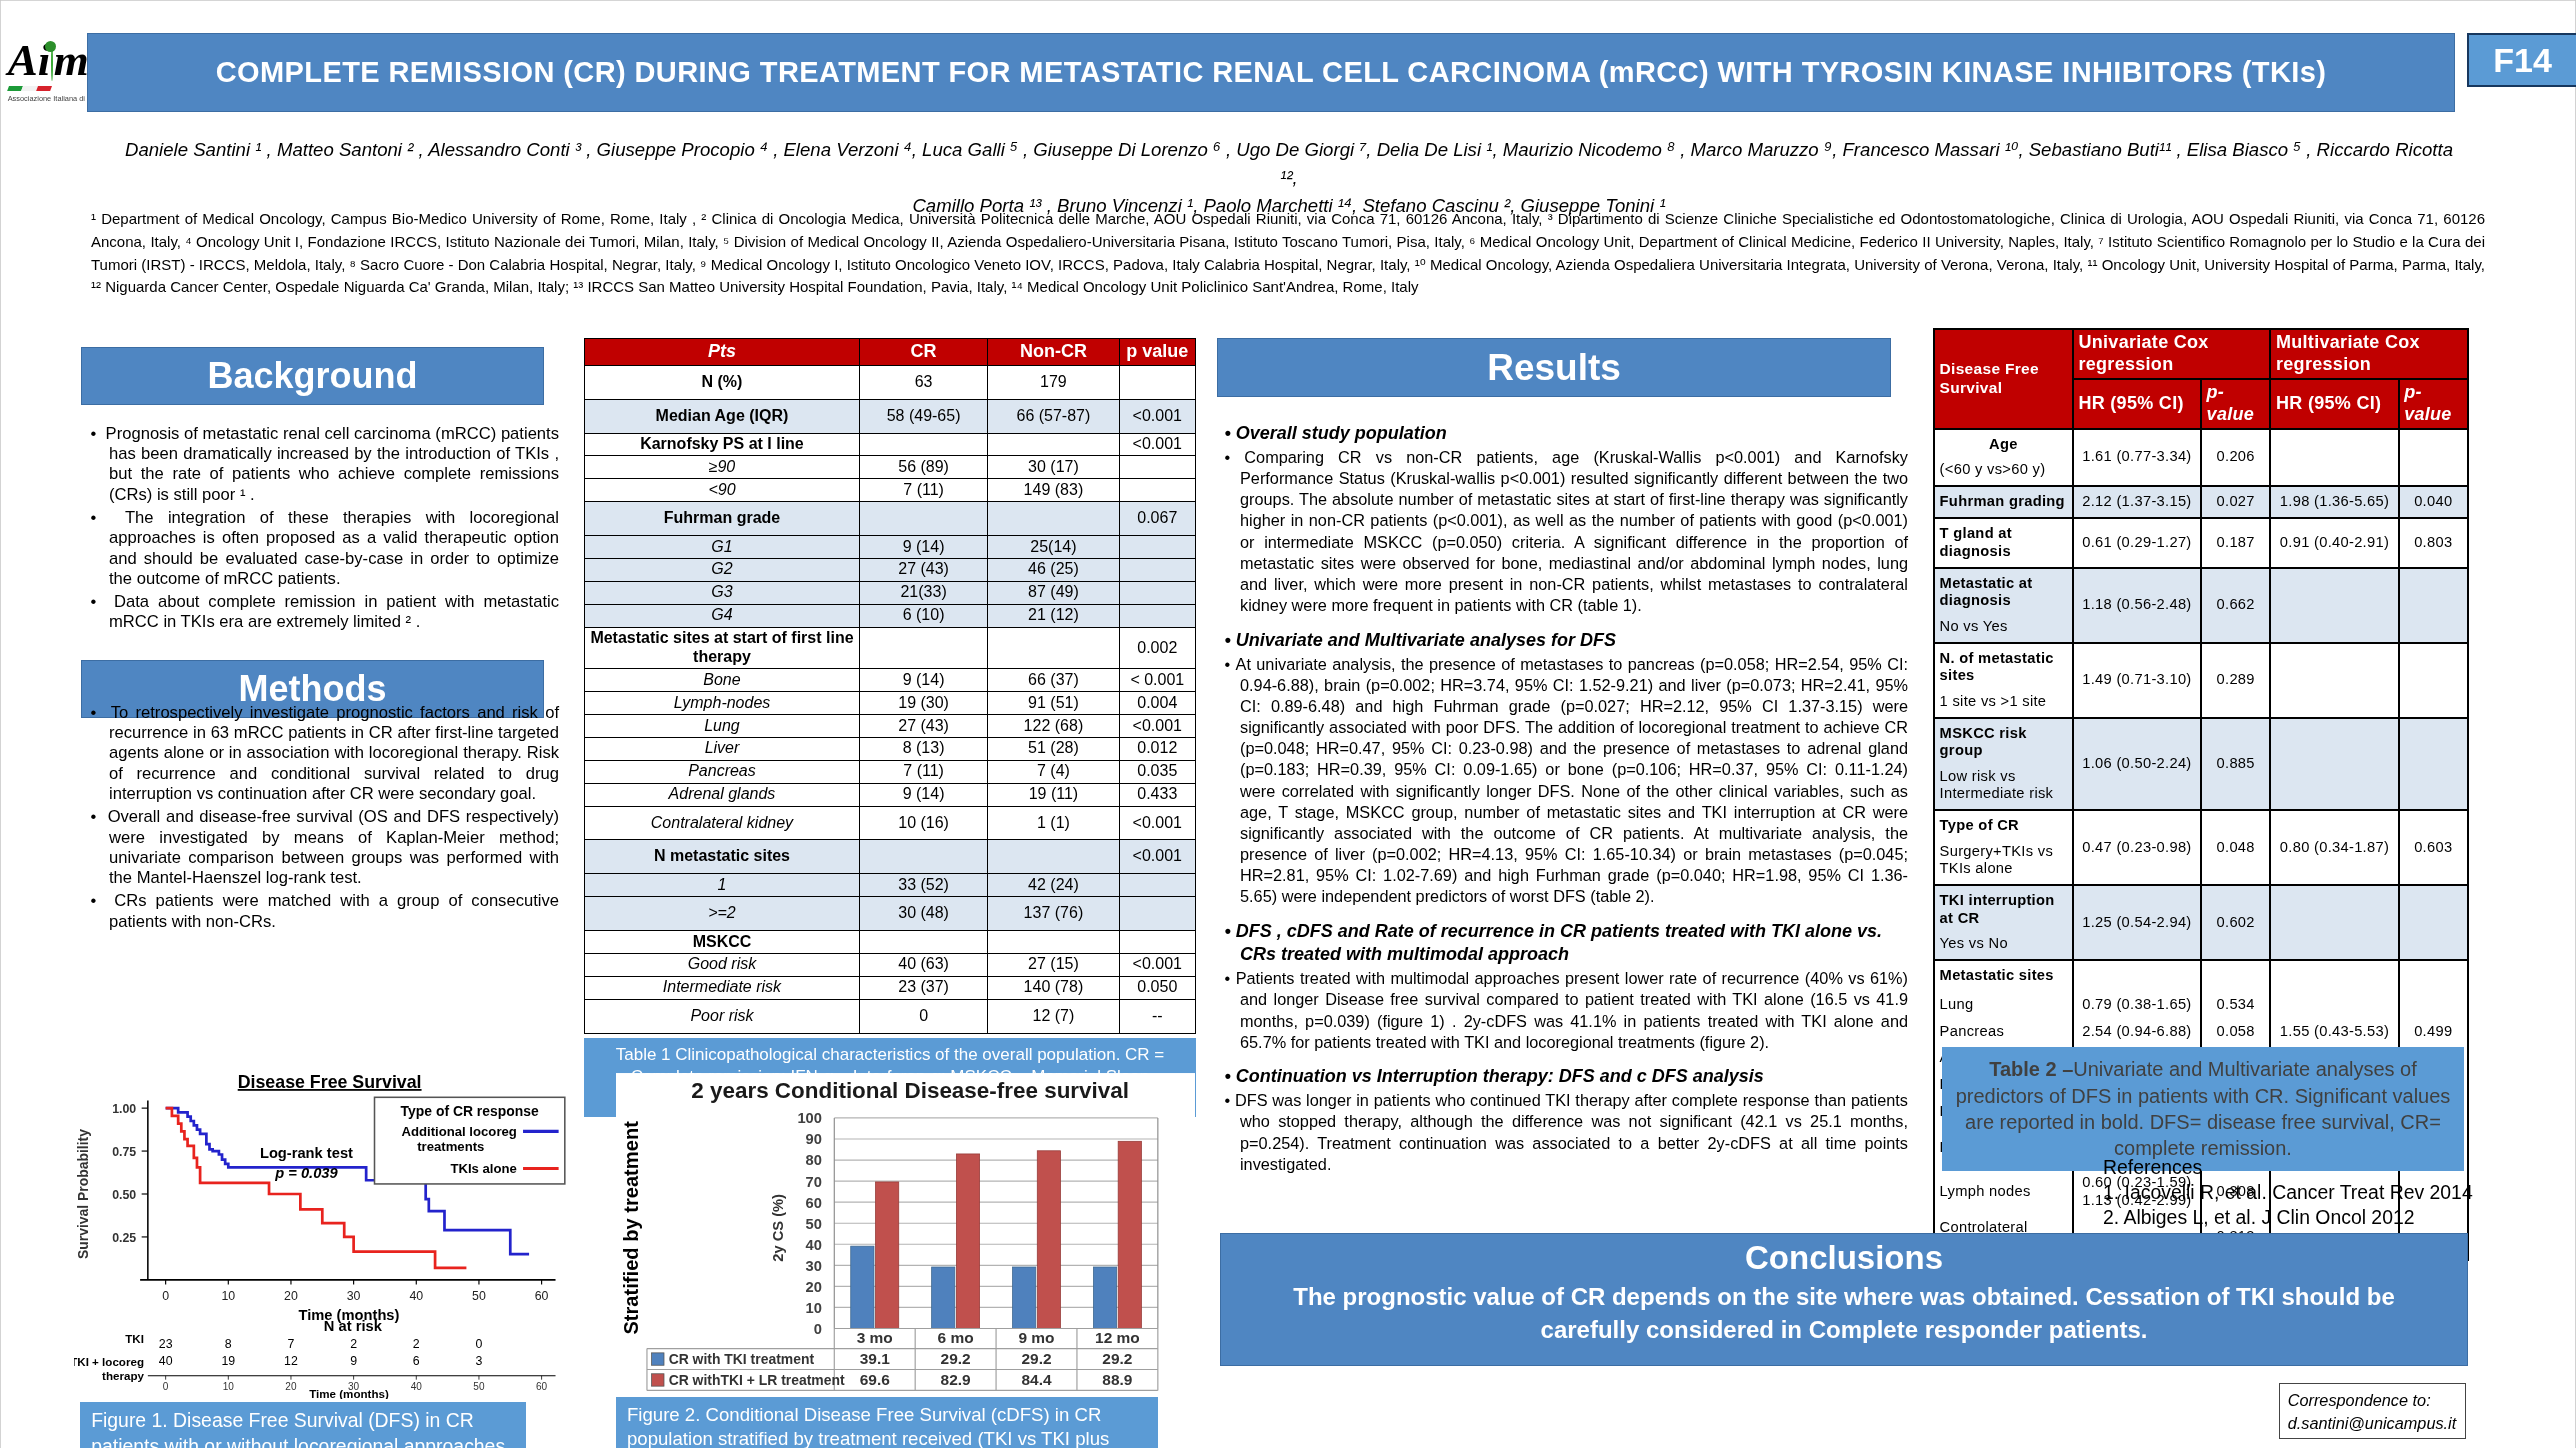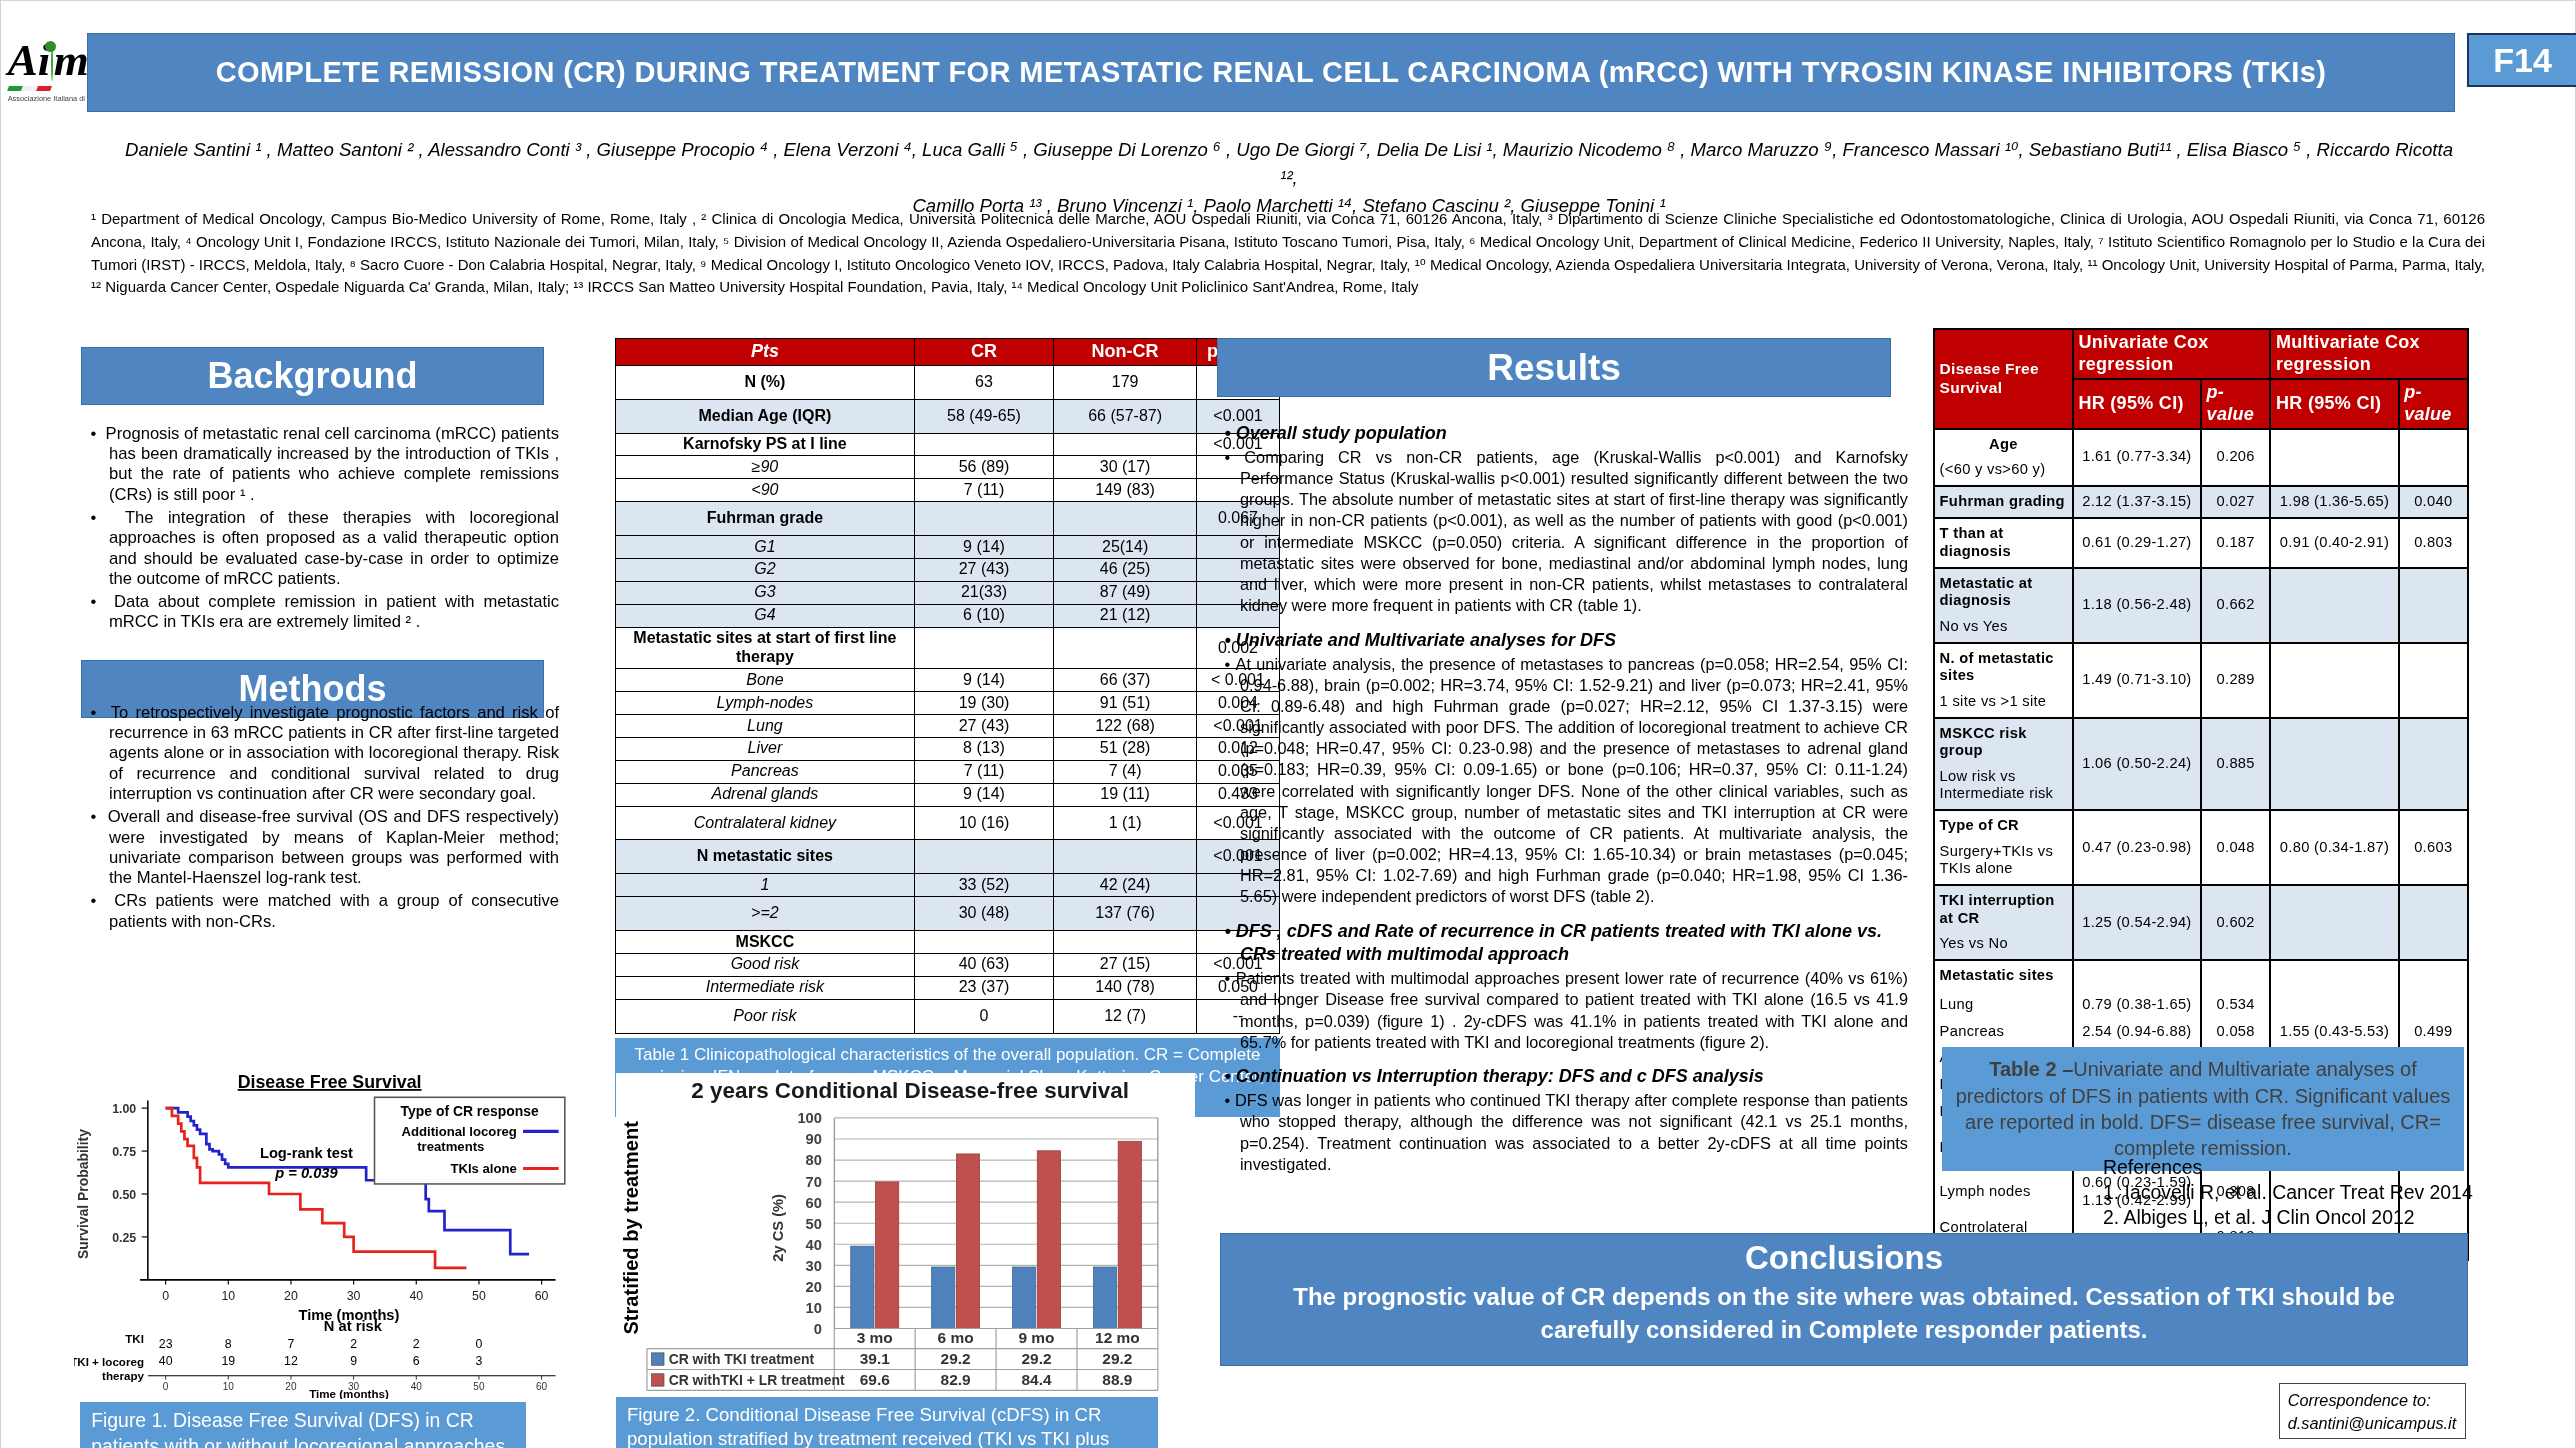--- a/index.html
+++ b/index.html
@@ -38,21 +38,21 @@
   .bg-list{left:81px;top:424px;width:478px;}
   .mt-list{left:81px;top:703px;width:478px;}
   
   .res-body{position:absolute;left:1217px;top:422px;width:691px;}
   .res-sec{margin-bottom:12.4px;}
   .res-h{font-size:18px;font-weight:bold;font-style:italic;padding-left:23px;text-indent:-15.5px;line-height:1.3;margin-bottom:1.5px;}
   .res-h:before{content:"\2022\00a0";}
   .res-p{font-size:16.3px;line-height:1.3;text-align:justify;padding-left:23px;text-indent:-15.5px;}
   .res-p:before{content:"\2022\00a0";}
   
-  .t1wrap{position:absolute;left:615px;top:338px;width:665px;}
+  .t1wrap{position:absolute;left:584px;top:338px;width:612px;}
   table.t1{border-collapse:collapse;width:100%;table-layout:fixed;font-size:16px;}
   .t1 th,.t1 td{border:1.5px solid #000;padding:1.5px 3.1px;text-align:center;vertical-align:middle;line-height:1.18;}
   .t1 thead th{background:#c00000;color:#fff;font-weight:bold;font-size:18px;padding:2.3px 3.1px;}
   .t1 thead th:first-child{font-style:italic;}
   .t1 td.lab-b{font-weight:bold;}
   .t1 td.lab-i{font-style:italic;}
   .t1 tr.shade td{background:#dce6f1;}
   .t1 tr.tall td{padding:7px 3.1px;}
   .t2wrap{position:absolute;left:1933px;top:328px;width:536px;}
   table.t2{border-collapse:collapse;width:100%;table-layout:fixed;font-size:14.7px;letter-spacing:0.3px;border:2.3px solid #000;}
@@ -515,21 +515,21 @@
               <td class="lab">
                 <div class="main">Fuhrman grading</div>
               </td>
               <td class="val pre">2.12 (1.37-3.15)</td>
               <td class="val pre">0.027</td>
               <td class="val pre">1.98 (1.36-5.65)</td>
               <td class="val pre">0.040</td>
             </tr>
             <tr class="grow">
               <td class="lab">
-                <div class="main">T than at diagnosis</div>
+                <div class="main">T gland at diagnosis</div>
               </td>
               <td class="val pre">0.61 (0.29-1.27)</td>
               <td class="val pre">0.187</td>
               <td class="val pre">0.91 (0.40-2.91)</td>
               <td class="val pre">0.803</td>
             </tr>
             <tr class="shade grow">
               <td class="lab">
                 <div class="main">Metastatic at diagnosis</div>
                 <div class="sub">No vs Yes</div>

